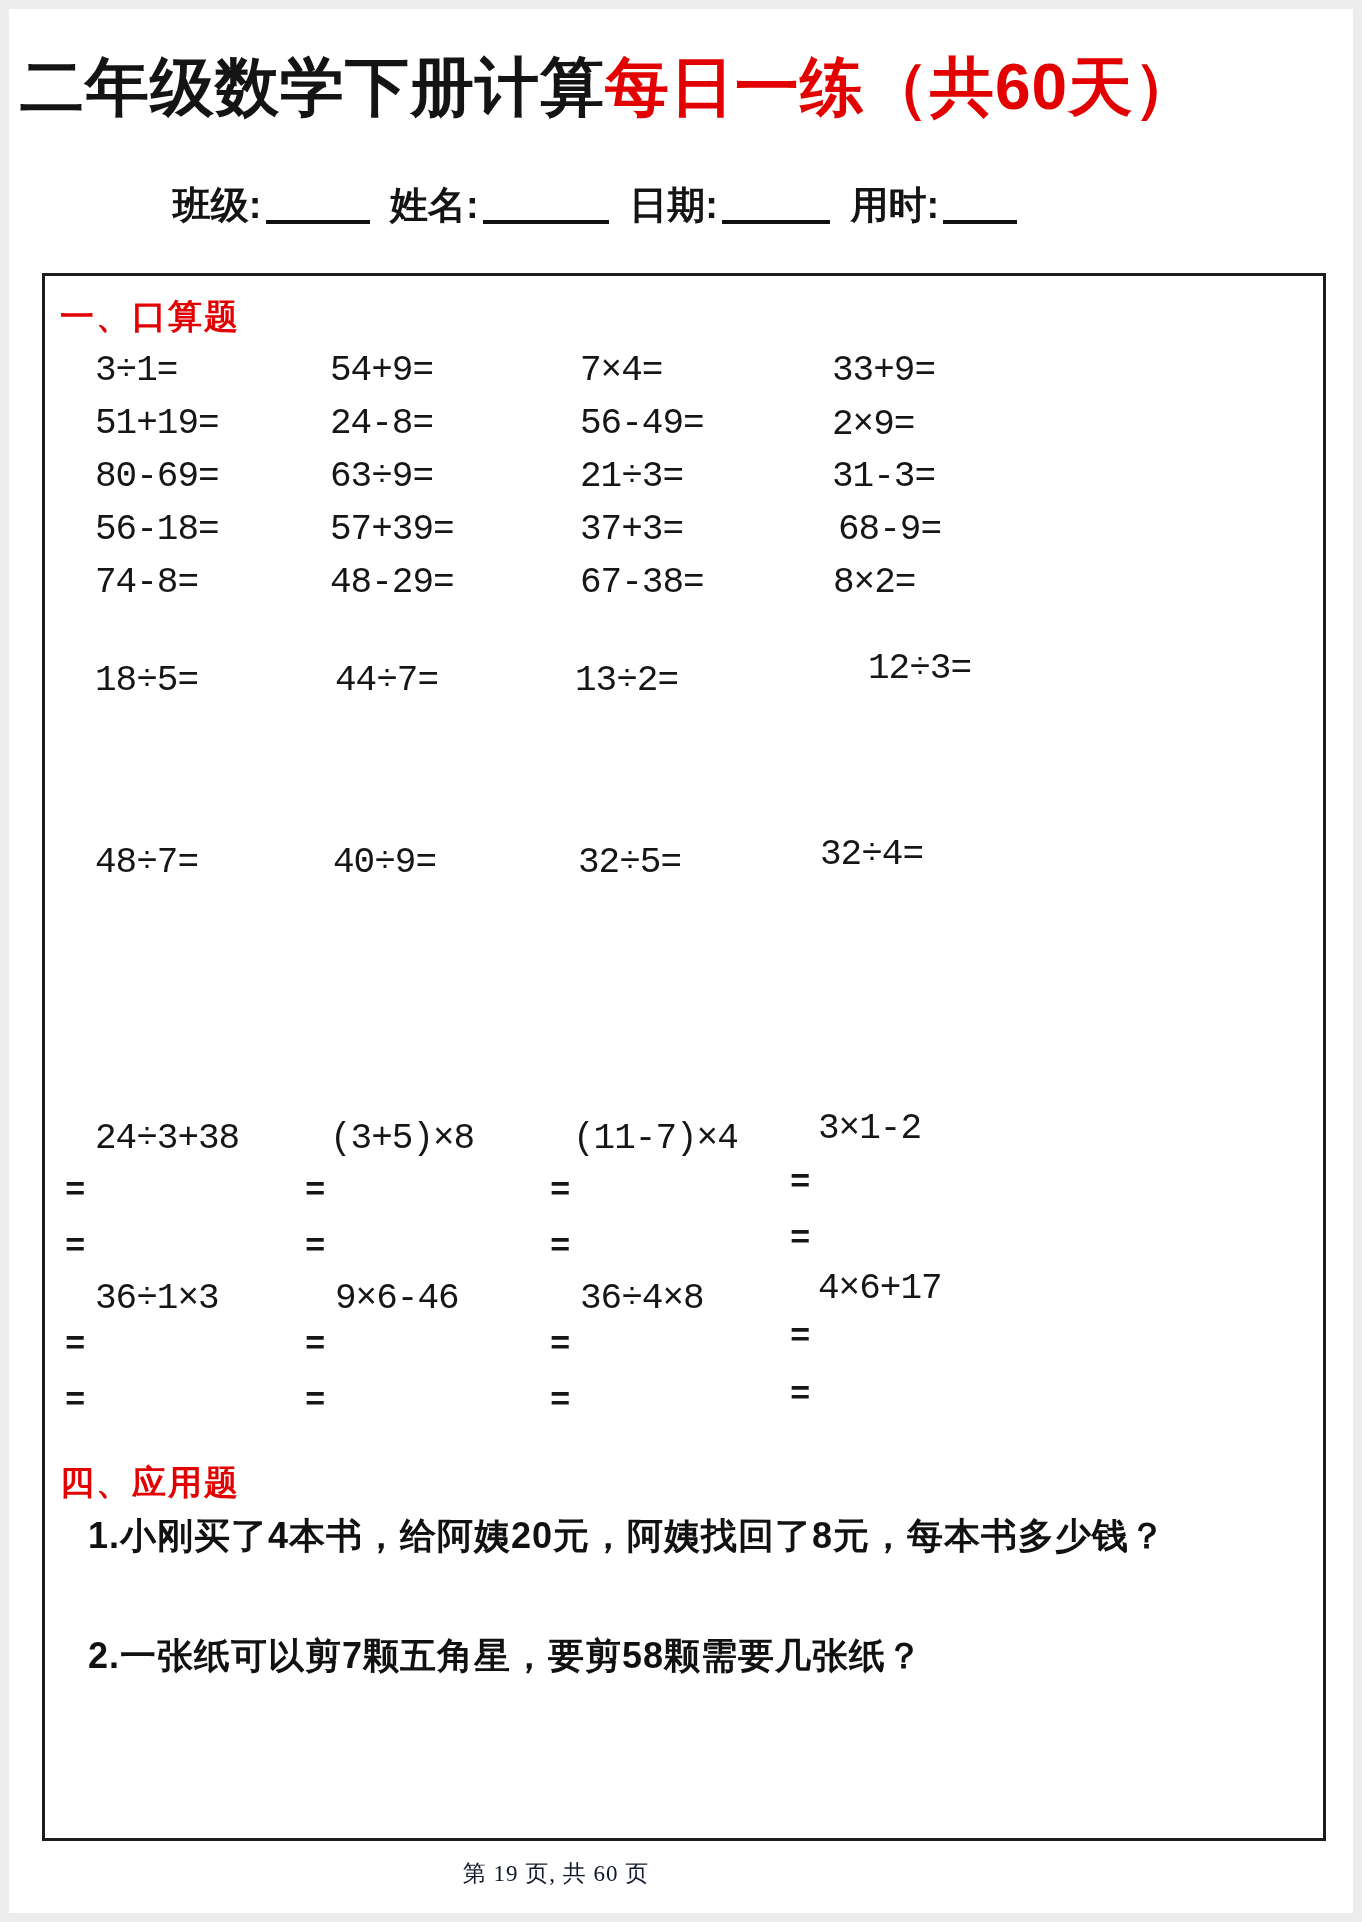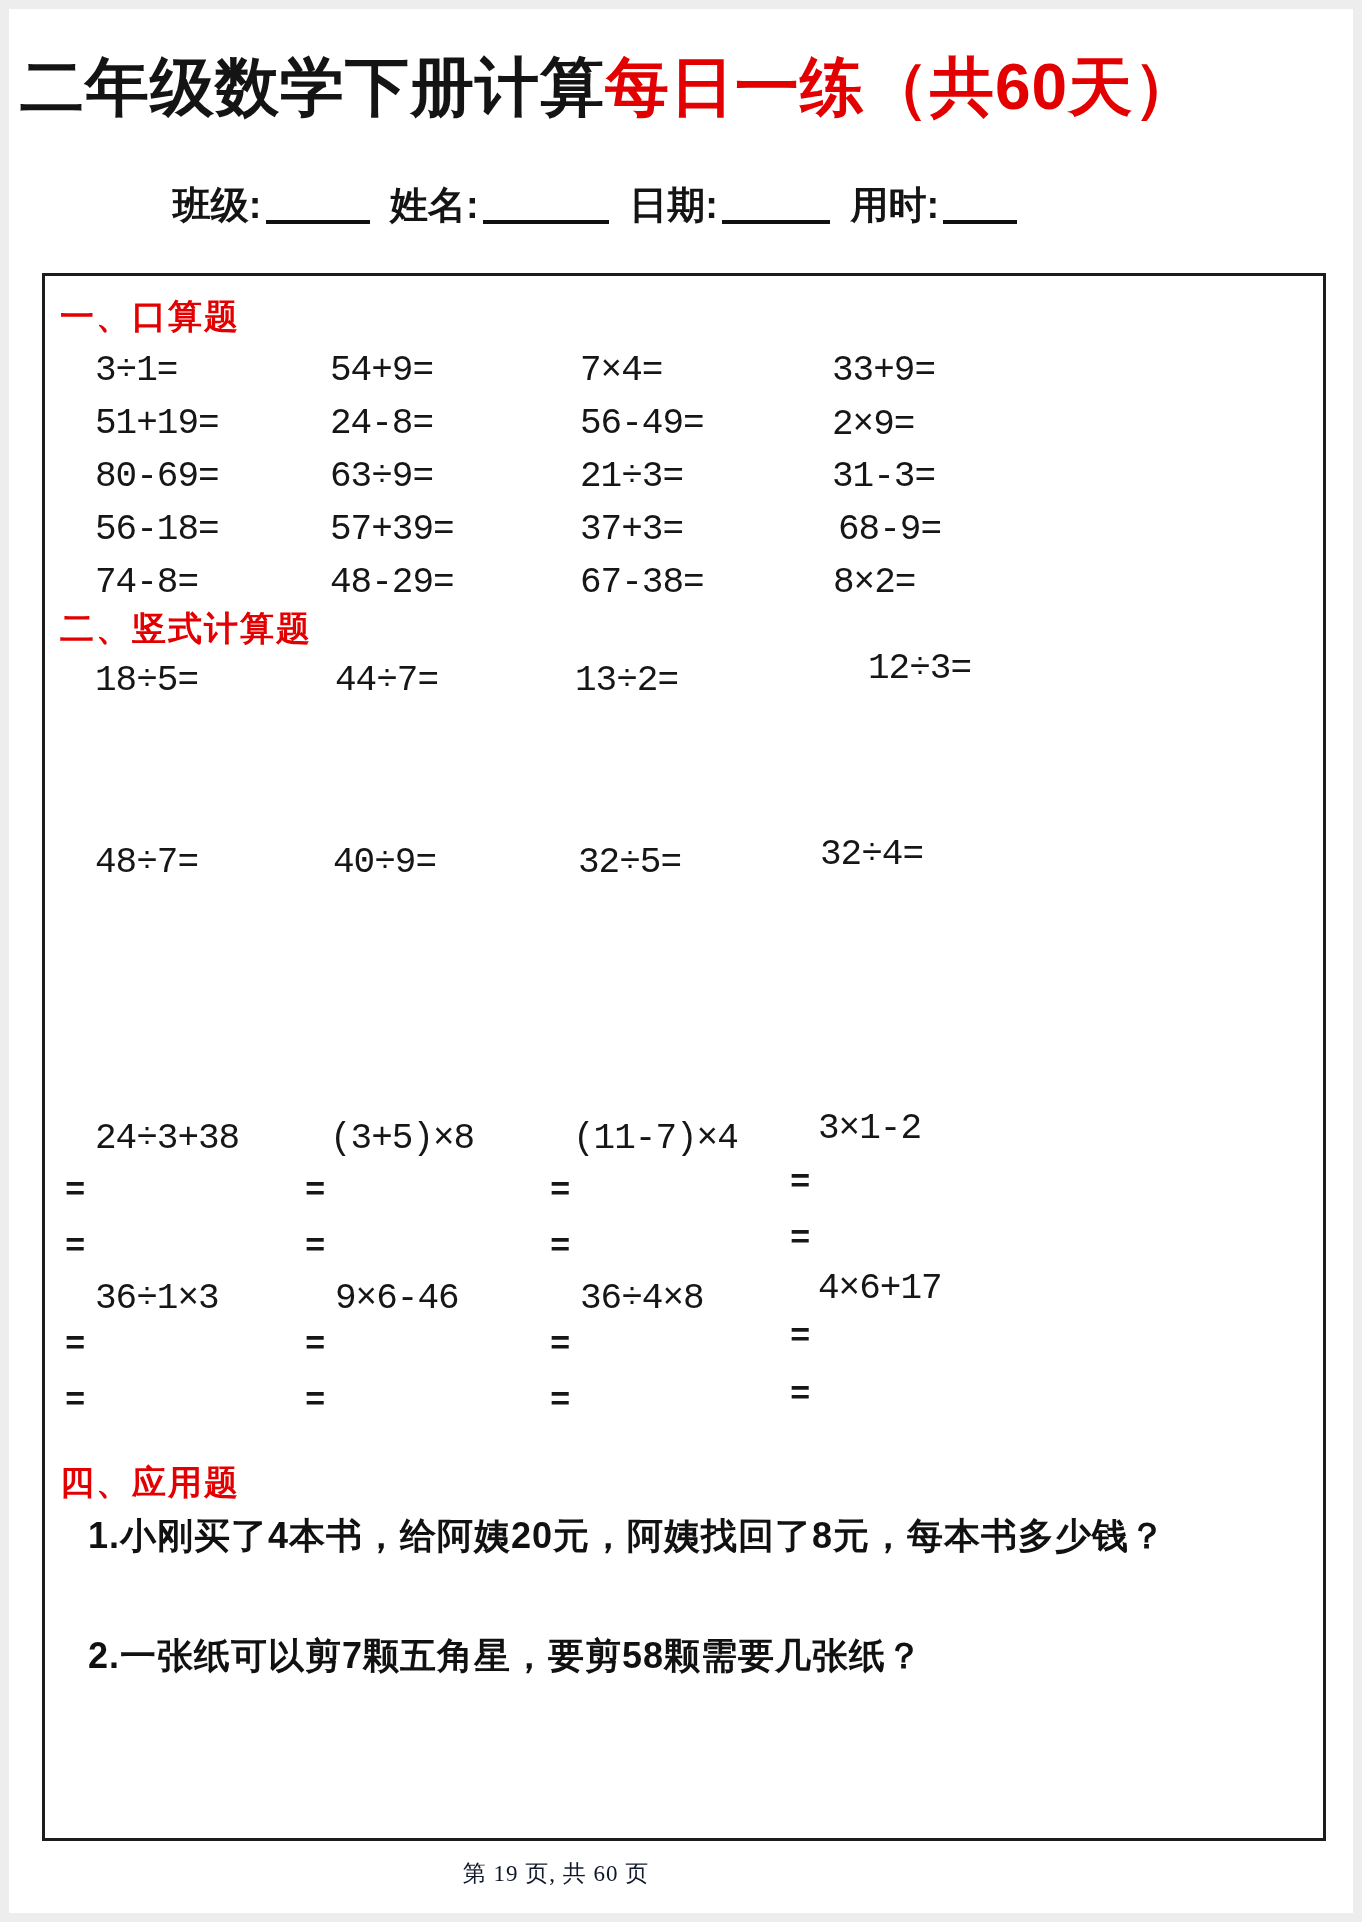--- a/index.html
+++ b/index.html
@@ -99,21 +99,20 @@
   <span class="m" style="left:95px;top:509px">56-18=</span>
   <span class="m" style="left:330px;top:509px">57+39=</span>
   <span class="m" style="left:580px;top:509px">37+3=</span>
   <span class="m" style="left:838px;top:509px">68-9=</span>
 
   <span class="m" style="left:95px;top:562px">74-8=</span>
   <span class="m" style="left:330px;top:562px">48-29=</span>
   <span class="m" style="left:580px;top:562px">67-38=</span>
   <span class="m" style="left:833px;top:562px">8×2=</span>
 
-  <div class="sec" style="left:60px;top:606px">二、竖式计算题</div>
 
   <span class="m" style="left:95px;top:660px">18÷5=</span>
   <span class="m" style="left:335px;top:660px">44÷7=</span>
   <span class="m" style="left:575px;top:660px">13÷2=</span>
   <span class="m" style="left:868px;top:648px">12÷3=</span>
 
   <span class="m" style="left:95px;top:842px">48÷7=</span>
   <span class="m" style="left:333px;top:842px">40÷9=</span>
   <span class="m" style="left:578px;top:842px">32÷5=</span>
   <span class="m" style="left:820px;top:834px">32÷4=</span>

